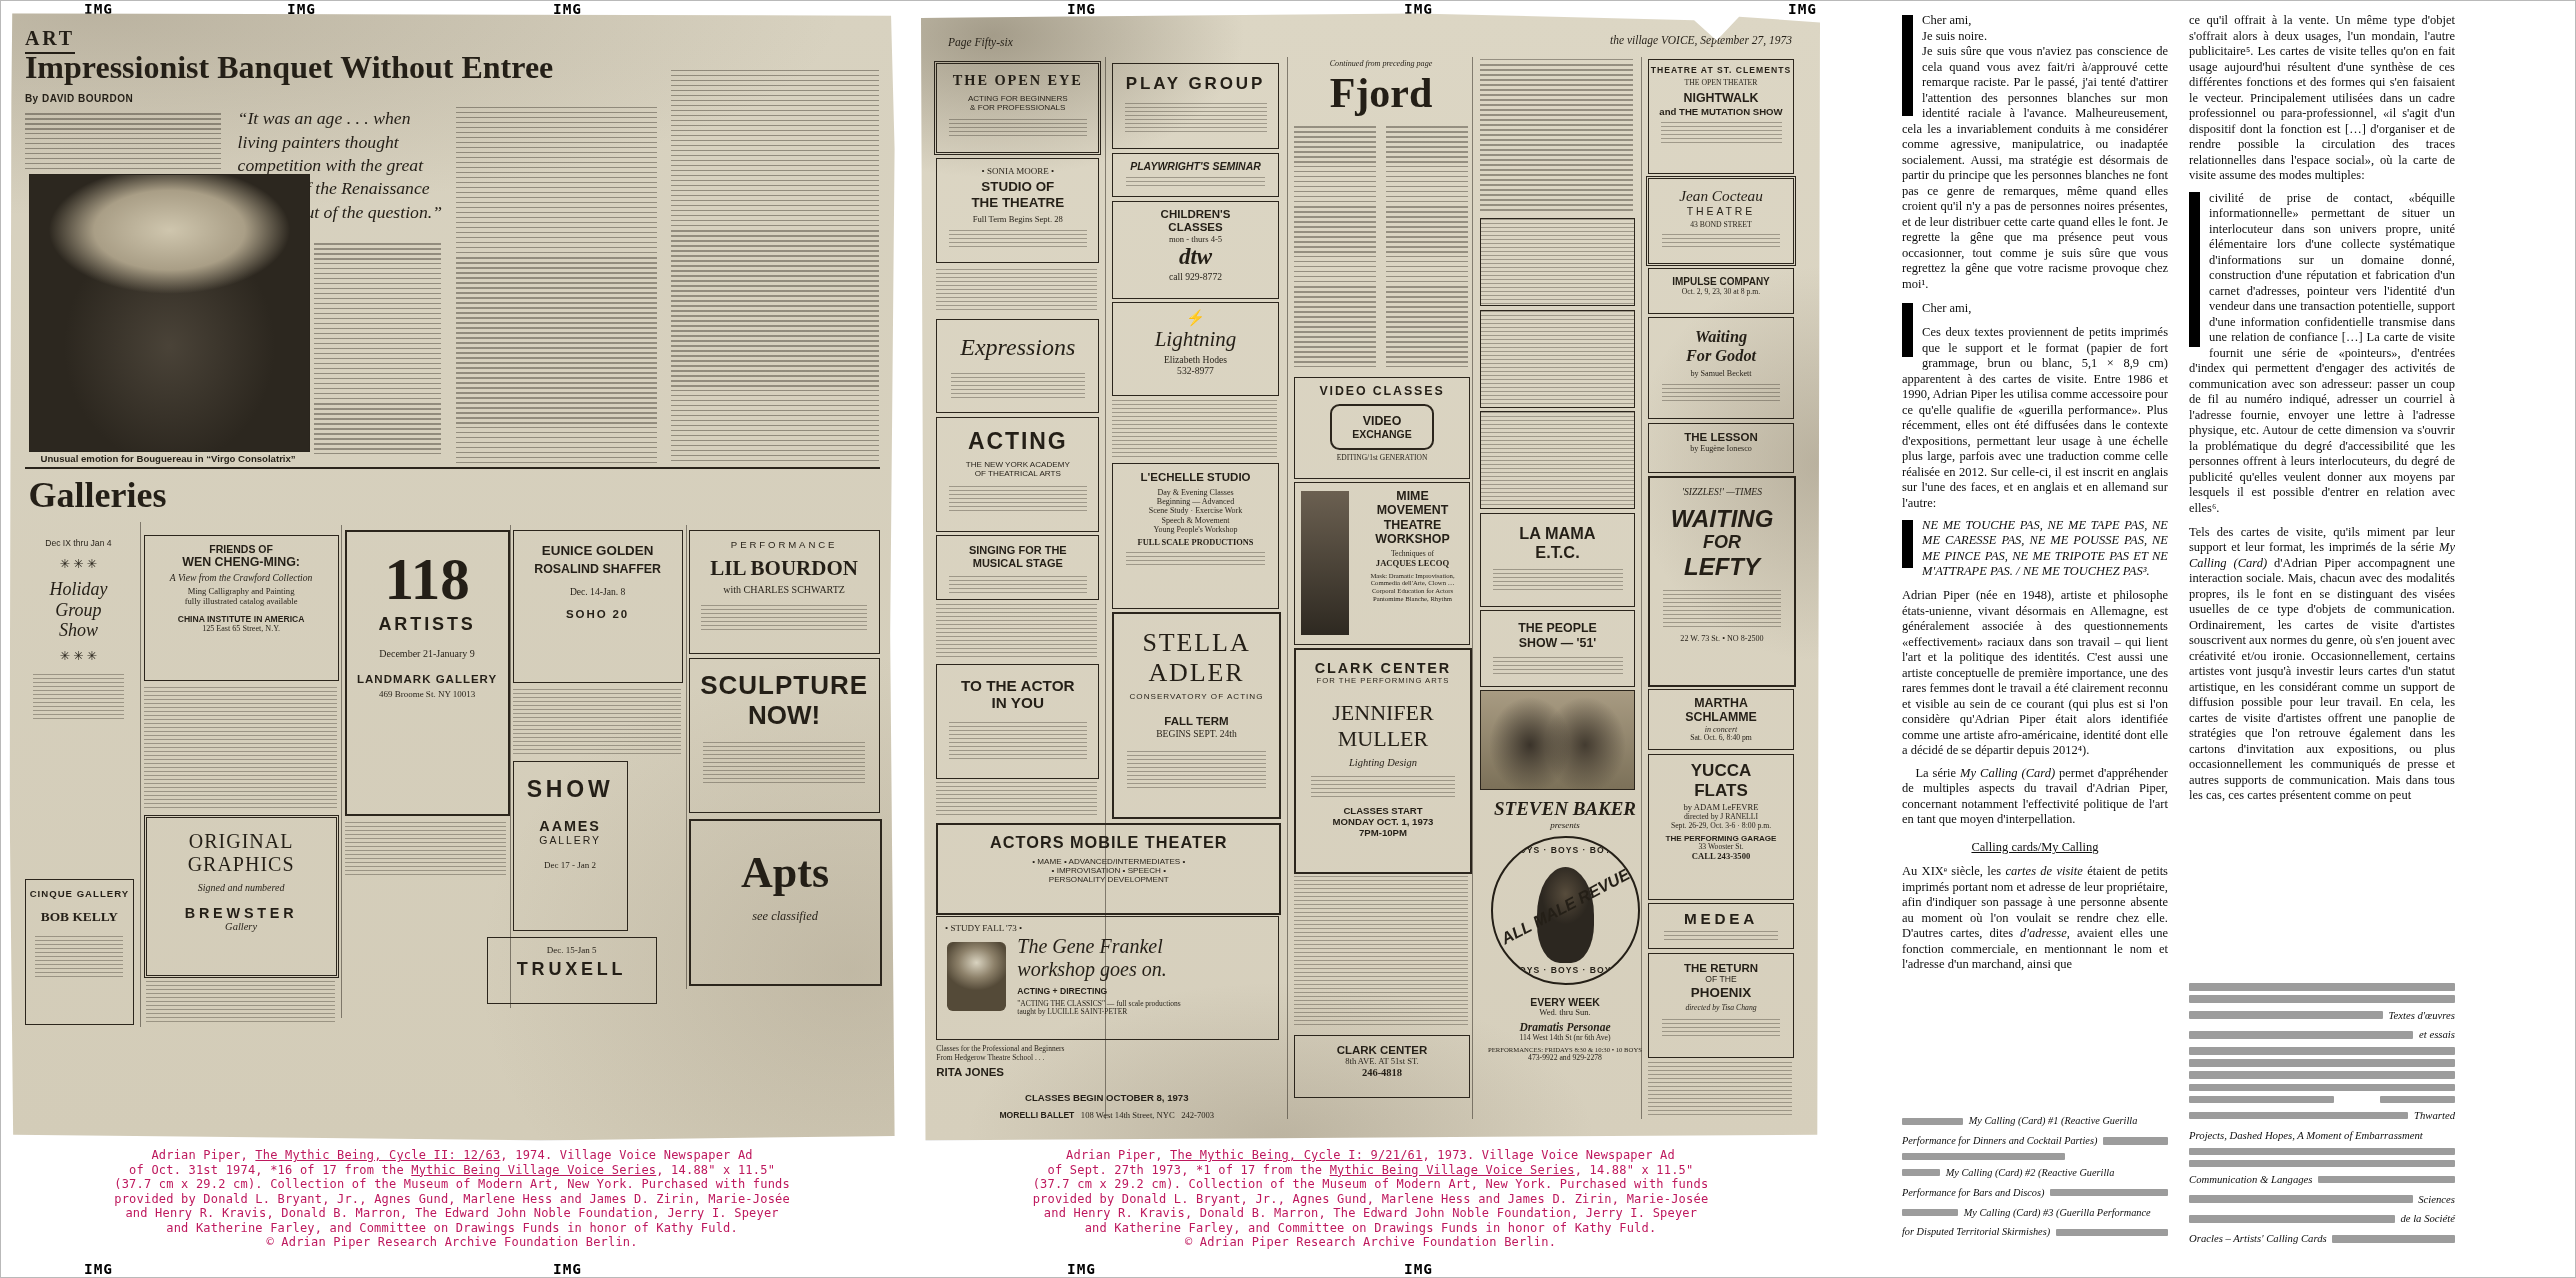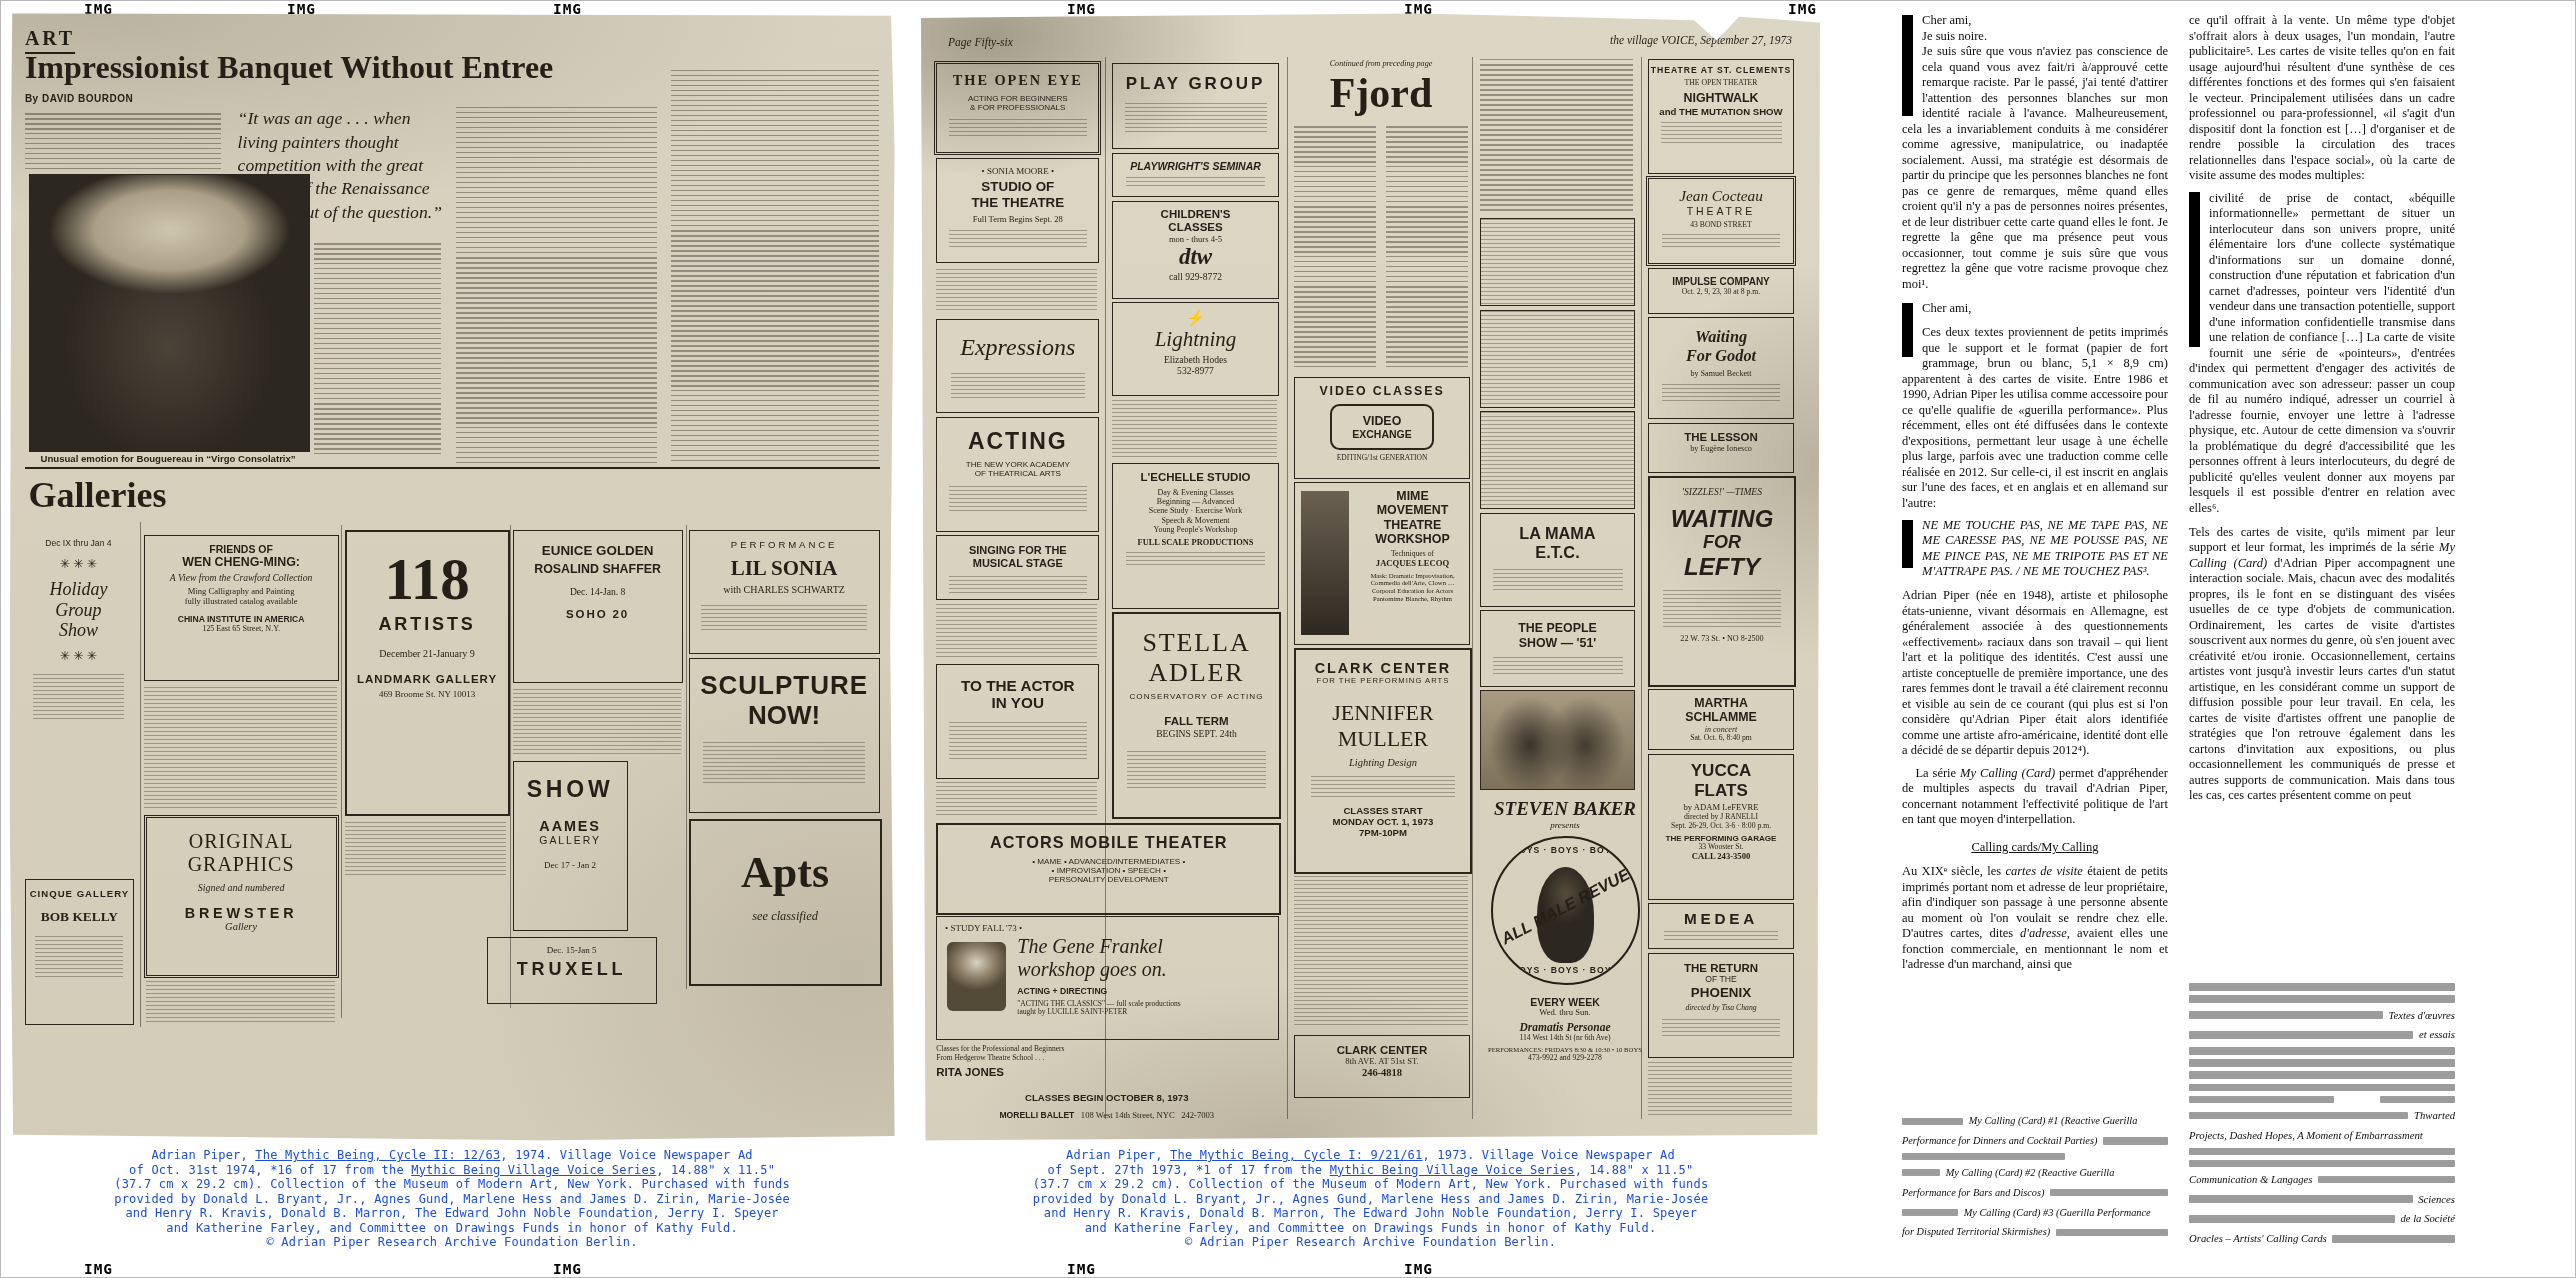--- a/index.html
+++ b/index.html
@@ -33,21 +33,21 @@
   .vrule{position:absolute;width:1px;background:rgba(40,34,26,.5);}
   .hrule{position:absolute;height:1.9px;background:#2b251c;}
   .sans{font-family:"Liberation Sans",sans-serif;}
   .ser{font-family:"Liberation Serif",serif;}
   .it{font-style:italic;}
   .bold{font-weight:700;}
   .ad{position:absolute;overflow:hidden;}
   .ad .ln{line-height:1.15;}
   .pq{font-style:italic;font-size:17.7px;line-height:1.32;color:#231e17;}
   
-  .cap{position:absolute;font:12px/14.5px "DejaVu Sans Mono",monospace;color:#1d4ed8;text-align:center;letter-spacing:0.2px;}
+  .cap{position:absolute;font:12px/14.5px "DejaVu Sans Mono",monospace;color:#be185d;text-align:center;letter-spacing:0.2px;}
   .u{text-decoration:underline;}
   
   .essay{position:absolute;left:1902px;top:13.4px;width:674px;height:1255px;font-family:"Liberation Serif",serif;
          font-size:12.5px;line-height:15.5px;color:#0d0d0d;}
   .ecol{position:absolute;top:0;overflow:hidden;}
   .par{text-align:justify;margin:0 0 6.7px 0;}
   .ind{text-indent:13.4px;}
   .qt{text-align:justify;margin:0 0 8.6px 0;}
   .qbar{float:left;width:10.5px;background:#000;margin:1.9px 9.6px 0 0;}
   .qline{display:block;}
@@ -161,21 +161,21 @@
       <div class="ln" style="font-size:9px;margin-top:13.4px">Dec 17 - Jan 2</div>
     </div>
 
     <div class="ad ctr b1" style="left:477px;top:924px;width:168px;height:65px">
       <div class="ln" style="font-size:9px;margin-top:6.7px">Dec. 15-Jan 5</div>
       <div class="ln bold sans" style="font-size:18px;letter-spacing:3.8px;margin-top:3.8px">TRUXELL</div>
     </div>
 
     <div class="ad ctr b1" style="left:679px;top:517px;width:189px;height:122px">
       <div class="ln sans" style="font-size:9.6px;letter-spacing:2.9px;margin-top:7.7px">PERFORMANCE</div>
-      <div class="ln bold ser" style="font-size:21px;margin-top:5.7px">LIL SONIA</div>
+      <div class="ln bold ser" style="font-size:21px;margin-top:5.7px">LIL BOURDON</div>
       <div class="ln" style="font-size:10px;margin-top:3.8px">with CHARLES SCHWARTZ</div>
       <div class="gk2" style="margin:9.6px 11.5px 0;height:25px"></div>
     </div>
 
     <div class="ad ctr b1" style="left:679px;top:645px;width:189px;height:153px">
       <div class="ln bold sans" style="font-size:26px;letter-spacing:1px;margin-top:11.5px">SCULPTURE</div>
       <div class="ln bold sans" style="font-size:26px">NOW!</div>
       <div class="gk2" style="margin:11.5px 13.4px 0;height:42px"></div>
     </div>
 

